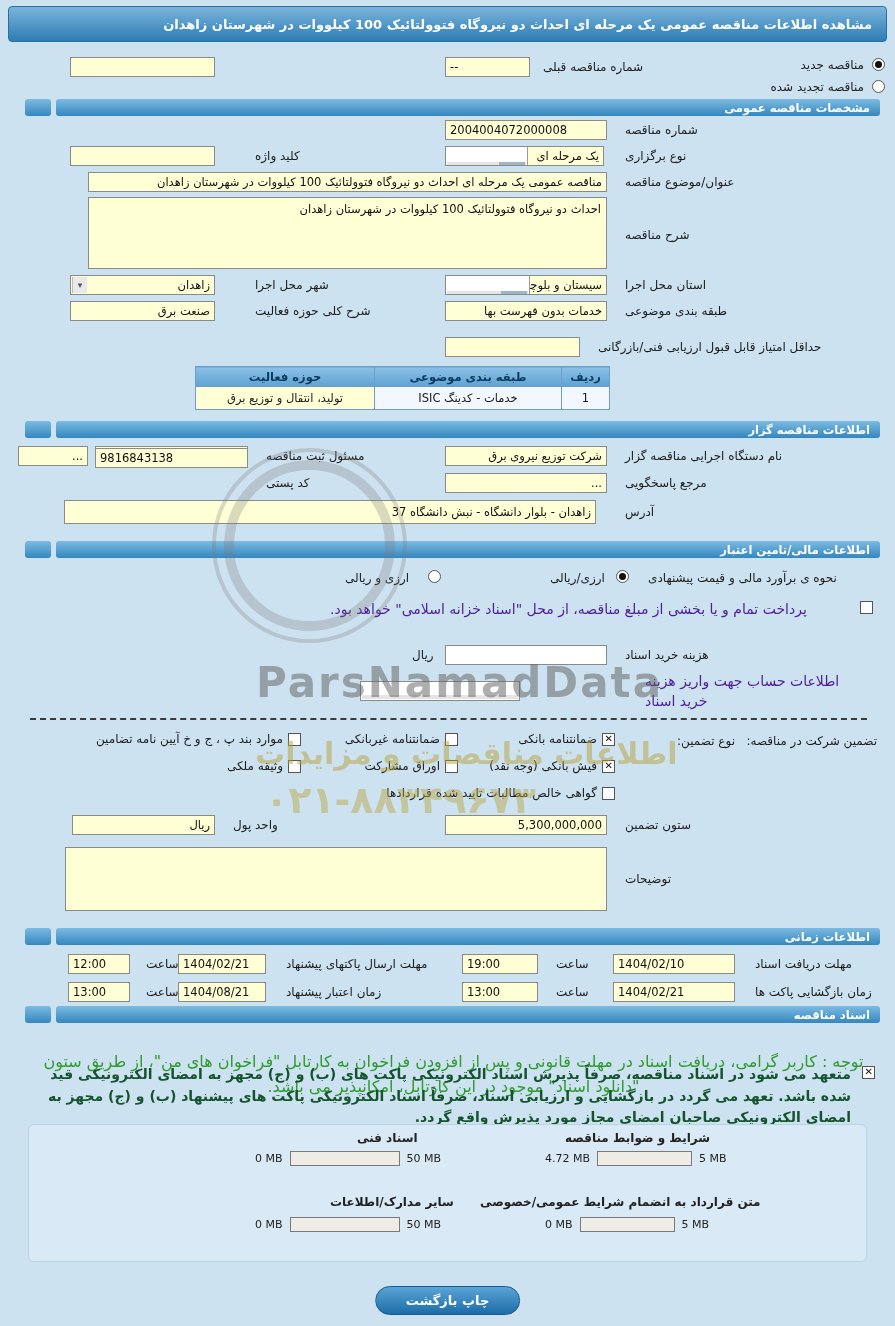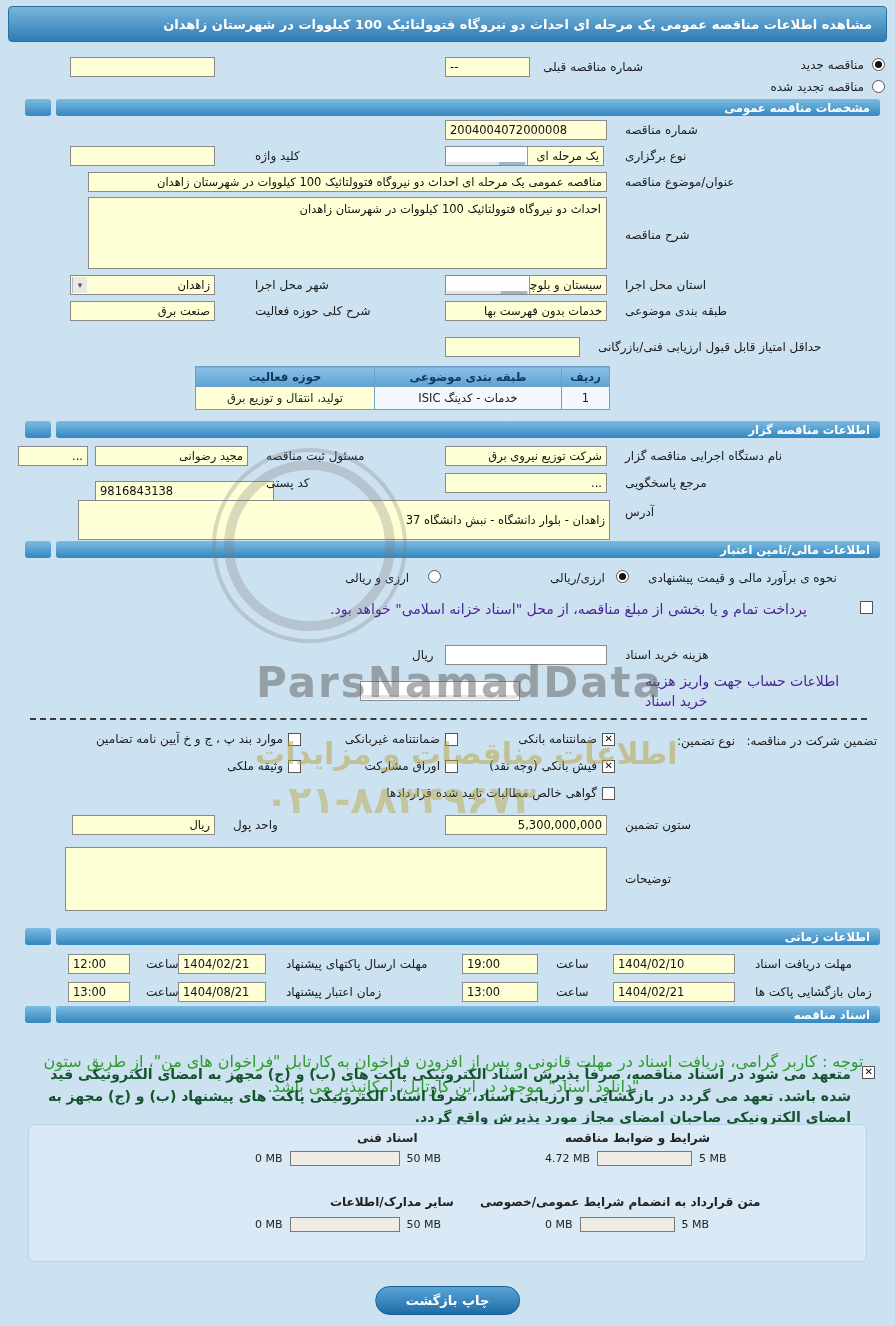--- a/index.html
+++ b/index.html
@@ -153,24 +153,24 @@
   </div>
 
   <div class="fld" style="left:445px;top:446px;width:162px">شرکت توزیع نیروی برق</div>
   <span class="lbl" style="left:625px;top:449px">نام دستگاه اجرایی مناقصه گزار</span>
   <div class="fld" style="left:95px;top:446px;width:153px">مجید رضوانی</div>
   <span class="lbl" style="left:266px;top:449px">مسئول ثبت مناقصه</span>
   <div class="fld" style="left:18px;top:446px;width:70px">...</div>
 
   <div class="fld" style="left:445px;top:473px;width:162px">...</div>
   <span class="lbl" style="left:625px;top:476px">مرجع پاسخگویی</span>
-  <div class="fld ltr" style="left:95px;top:481px;width:179px">9816843138</div>
+  <div class="fld ltr" style="left:95px;top:448px;width:153px">9816843138</div>
   <span class="lbl" style="left:266px;top:476px">کد پستی</span>
 
-  <div class="fld" style="left:78px;top:500px;width:532px;height:40px">زاهدان - بلوار دانشگاه - نبش دانشگاه 37</div>
+  <div class="fld" style="left:64px;top:500px;width:532px;height:24px">زاهدان - بلوار دانشگاه - نبش دانشگاه 37</div>
   <span class="lbl" style="left:625px;top:505px">آدرس</span>
 
   <div class="secbar" style="top:541px">
     <div class="main">اطلاعات مالی/تامین اعتبار</div>
     <div class="cap"></div>
   </div>
 
   <span class="lbl" style="left:648px;top:571px">نحوه ی برآورد مالی و قیمت پیشنهادی</span>
   <span class="rd abs on" style="left:616px;top:570px"></span>
   <span class="lbl" style="left:550px;top:571px">ارزی/ریالی</span>

